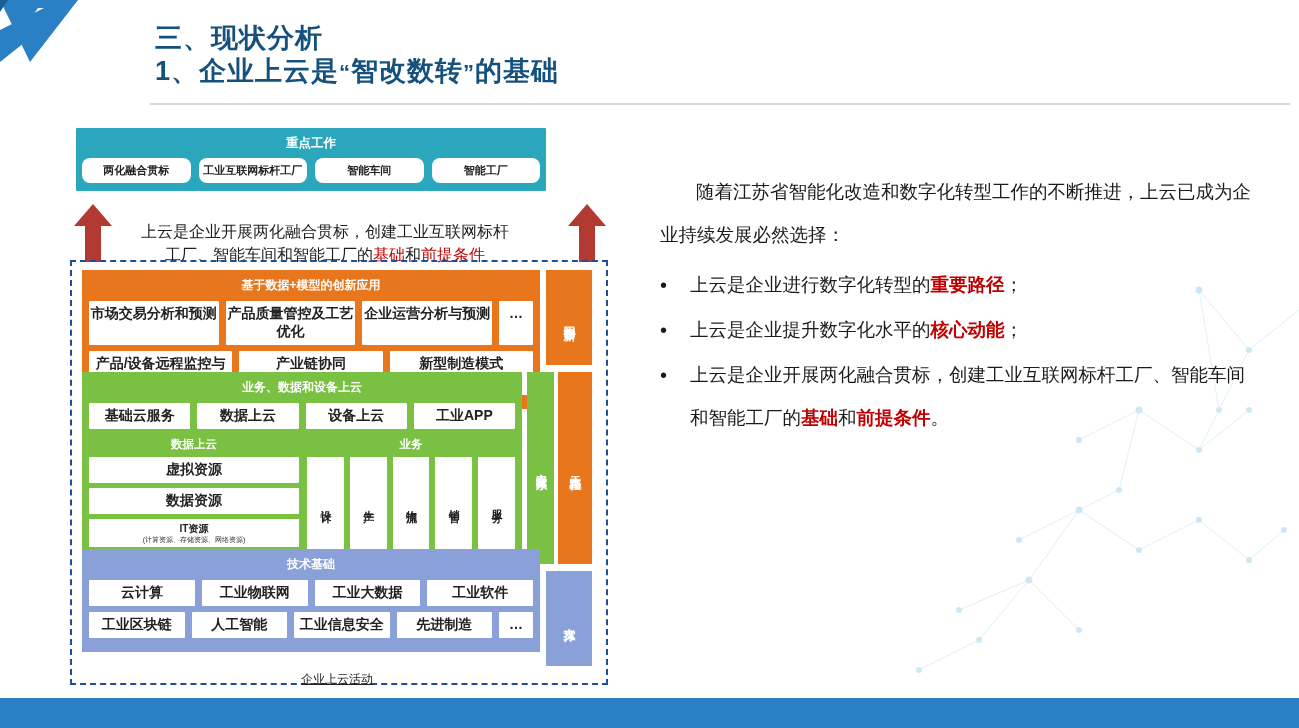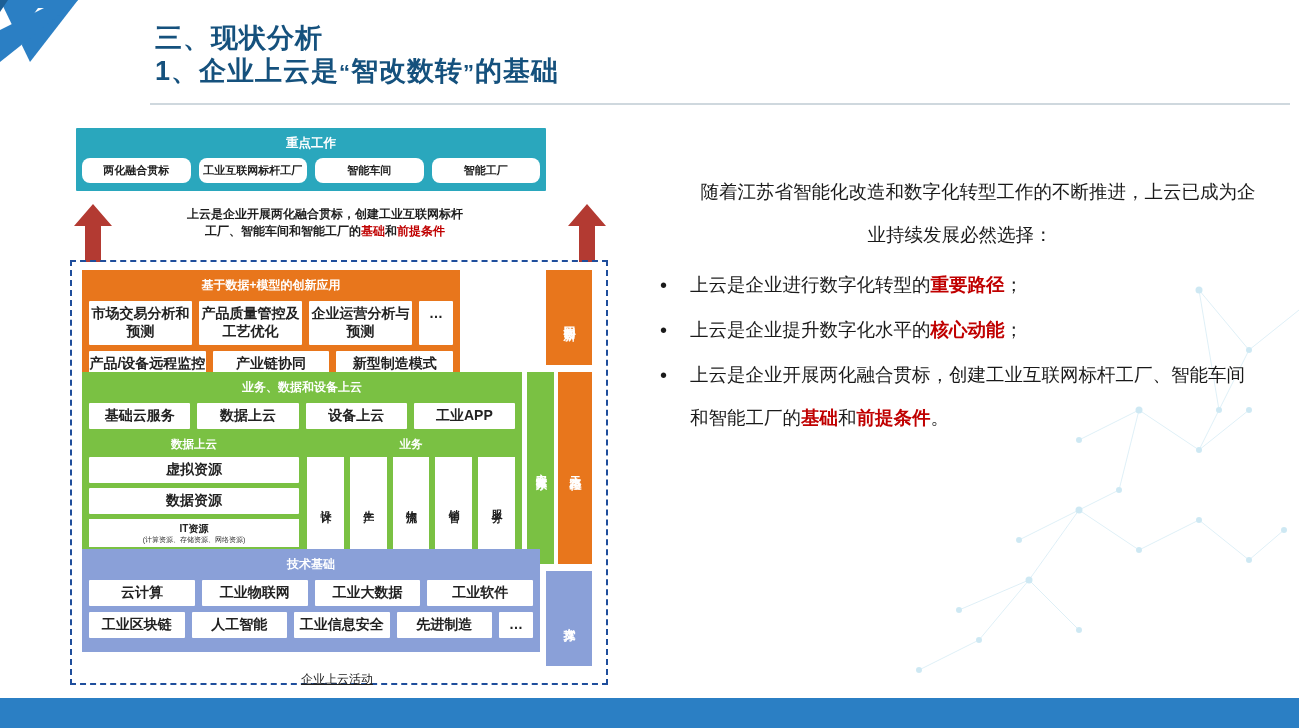--- a/index.html
+++ b/index.html
@@ -31,29 +31,29 @@
   .top-row{display:flex;gap:8px;}
   .top-item{flex:1;background:#ffffff;color:#222;font-size:11px;font-weight:bold;text-align:center;
             padding:5px 0;border-radius:8px;}
 
   
   .arrow{position:absolute;width:38px;height:58px;}
   .arrow-left{left:6px;top:76px;}
   .arrow-right{left:500px;top:76px;}
 
   
-  .caption{position:absolute;left:52px;top:78px;width:410px;text-align:center;
-           font-size:12px;font-weight:bold;color:#1d1d1d;line-height:1.45;}
+  .caption{position:absolute;left:52px;top:92px;width:410px;text-align:center;
+           font-size:16px;font-weight:normal;color:#1d1d1d;line-height:1.45;}
   .caption .hl{color:#c00000;}
 
   
   .dashed{position:absolute;left:2px;top:132px;width:538px;height:425px;border:2px dashed #1f4e9c;box-sizing:border-box;}
 
   
-  .sec-orange{position:absolute;left:14px;top:142px;width:378px;background:#e8761c;padding:5px 7px 8px;box-sizing:border-box;}
+  .sec-orange{position:absolute;left:14px;top:142px;width:458px;background:#e8761c;padding:5px 7px 8px;box-sizing:border-box;}
   .sec-title{color:#fff;font-size:12px;font-weight:bold;text-align:center;margin:2px 0 7px;}
   .row{display:flex;gap:7px;margin-bottom:6px;}
   .cell{flex:1;background:#fff;font-size:14px;font-weight:bold;color:#222;text-align:center;padding:4px 0;border-radius:1px;}
   .cell.small{flex:0 0 34px;}
   .side-orange{position:absolute;left:478px;top:142px;width:46px;height:95px;background:#e8761c;color:#fff;
                font-size:12px;font-weight:bold;display:flex;align-items:center;justify-content:center;}
   .vert{writing-mode:vertical-rl;text-orientation:upright;line-height:1.25;letter-spacing:1px;}
 
   
   .sec-green{position:absolute;left:14px;top:244px;width:440px;background:#7ac143;padding:5px 7px 8px;box-sizing:border-box;}
@@ -77,21 +77,21 @@
 
   
   .sec-blue{position:absolute;left:14px;top:421px;width:458px;background:#8aa0d8;padding:5px 7px 8px;box-sizing:border-box;}
   .side-blue{position:absolute;left:478px;top:443px;width:46px;height:95px;background:#8aa0d8;color:#fff;
              font-size:12px;font-weight:bold;display:flex;align-items:center;justify-content:center;}
   .bottom-label{position:absolute;left:14px;top:543px;width:510px;text-align:center;font-size:12px;color:#222;
                 text-decoration:underline;}
 
   
   .rtext{position:absolute;left:660px;top:170px;width:600px;font-size:18.5px;color:#1a1a1a;line-height:2.35;}
-  .rtext p{margin:0 0 6px;text-align:center;}
+  .rtext p{margin:0 0 6px;}
   .para1{text-indent:36px;}
   .bullet{display:flex;align-items:flex-start;}
   .bullet .dot{flex:0 0 30px;font-size:20px;line-height:2.25;}
   .bullet .btxt{flex:1;}
   .bold-red{font-weight:bold;color:#c00000;}
 </style>
 </head>
 <body>
 
 <div class="hdr-deco">

